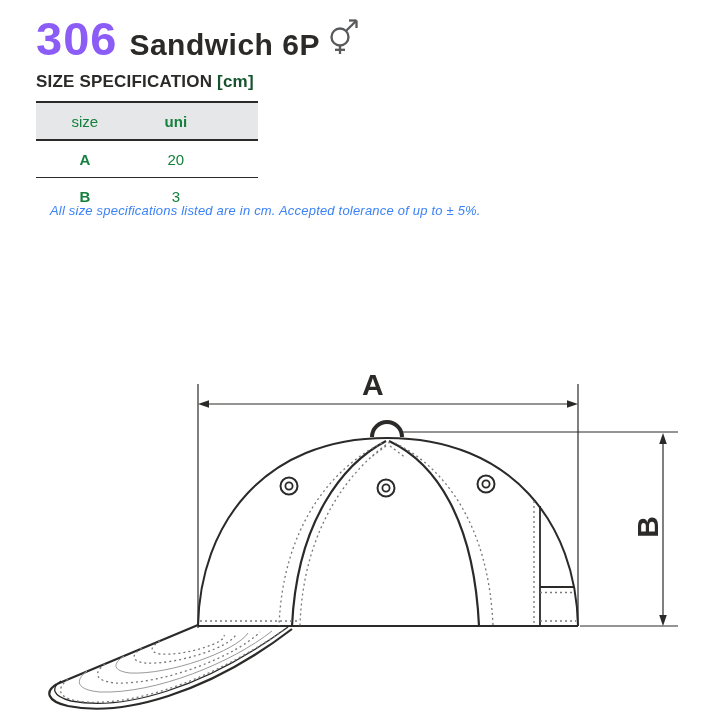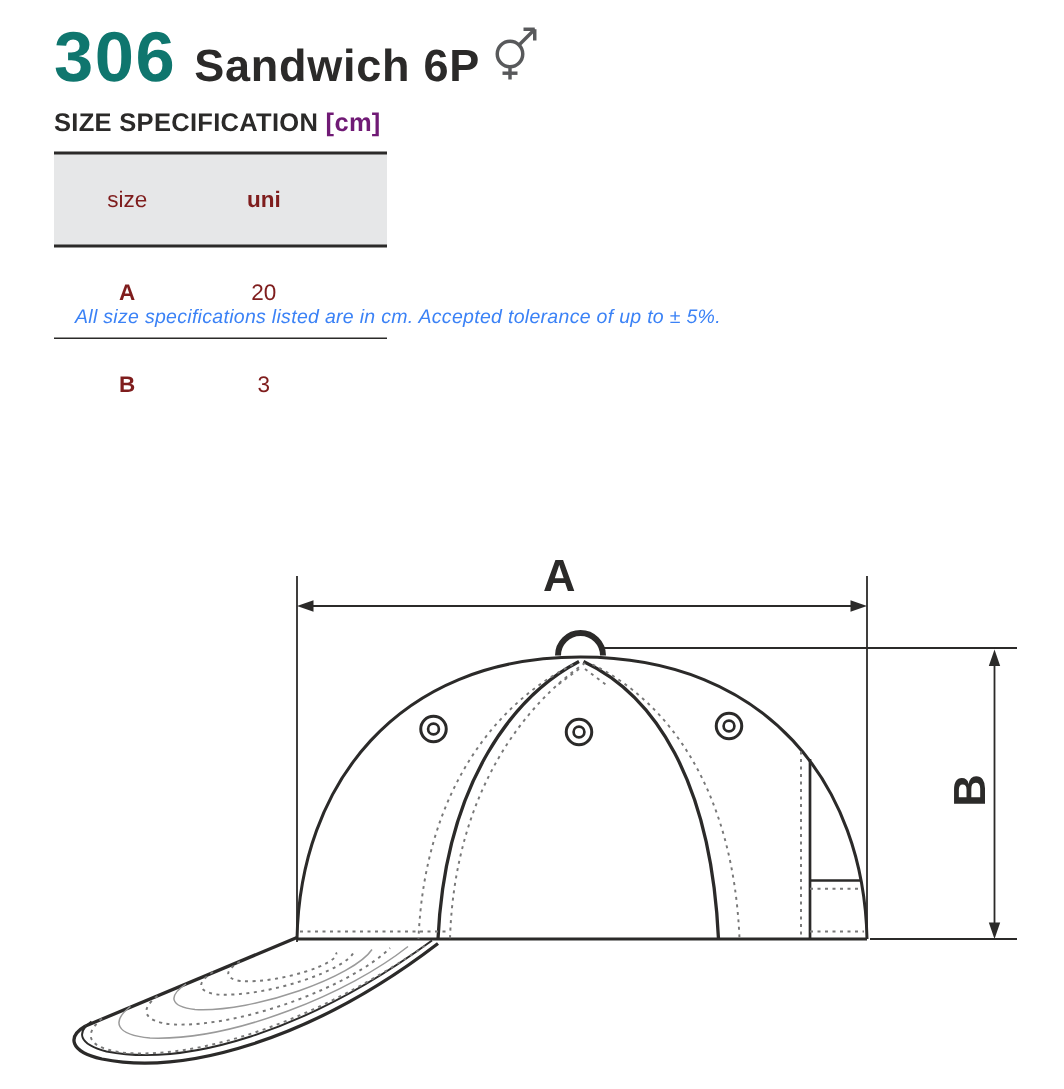--- a/index.html
+++ b/index.html
@@ -9,44 +9,44 @@
     font-family:"Liberation Sans",sans-serif;
   }
   .page{position:absolute;inset:0;}
 
   
   .product-header{
     position:absolute;left:36px;top:8px;
     display:flex;align-items:baseline;
   }
   .product-code{
-    font-size:47px;font-weight:bold;color:#0f766e;
+    font-size:47px;font-weight:bold;color:#8b5cf6;
     letter-spacing:1px;line-height:1.1;
   }
   .product-name{
     font-size:30px;font-weight:bold;color:#2b2a29;
     letter-spacing:.5px;margin-left:12px;margin-top:20px;
   }
   .unisex-svg{margin-left:8px;}
 
   
   .spec-title{
     position:absolute;left:36px;top:72px;margin:0;
     font-size:17px;font-weight:bold;letter-spacing:.2px;color:#2b2a29;
   }
-  .spec-title .unit{color:#701a75;}
+  .spec-title .unit{color:#14532d;}
 
   table.size-table{
     position:absolute;left:36px;top:101px;width:222px;
     border-collapse:collapse;table-layout:fixed;
     border-top:2px solid #2b2a29;
   }
   table.size-table th, table.size-table td{
-    height:28px;padding:16px;text-align:center;vertical-align:middle;
-    font-size:15px;color:#7f1d1d;
+    height:28px;padding:4px;text-align:center;vertical-align:middle;
+    font-size:15px;color:#15803d;
   }
   table.size-table thead tr{
     background:#e6e7e8;border-bottom:2px solid #2b2a29;
   }
   table.size-table thead th.col-size{font-weight:normal;}
   table.size-table thead th.col-uni{font-weight:bold;}
   table.size-table tbody tr.row-a{border-bottom:1.5px solid #2b2a29;}
   table.size-table td.size-cell{font-weight:bold;}
 
   .note{

